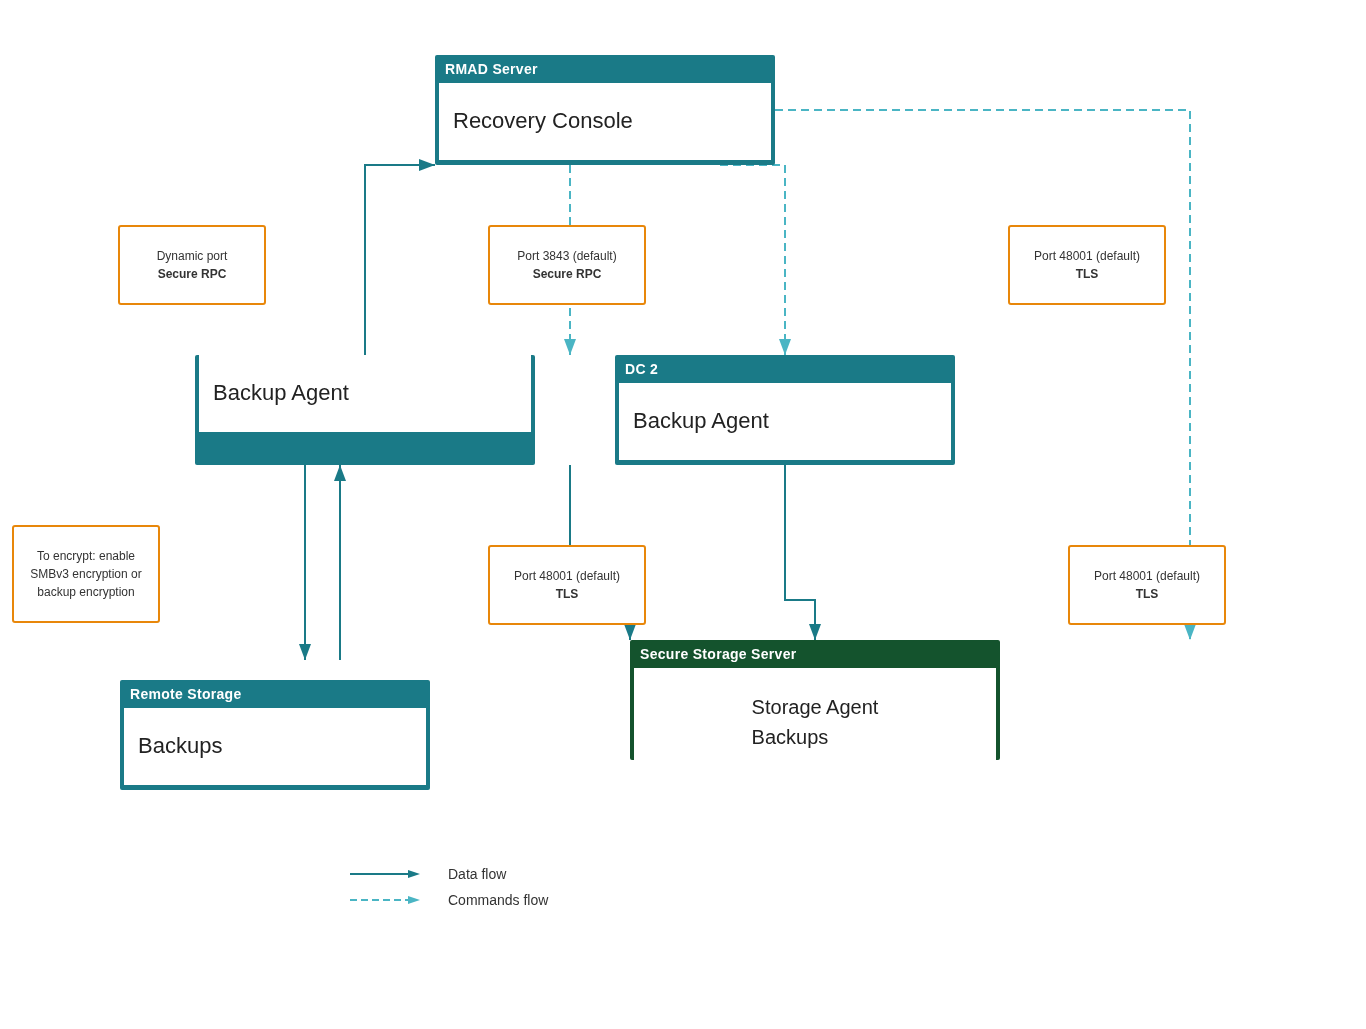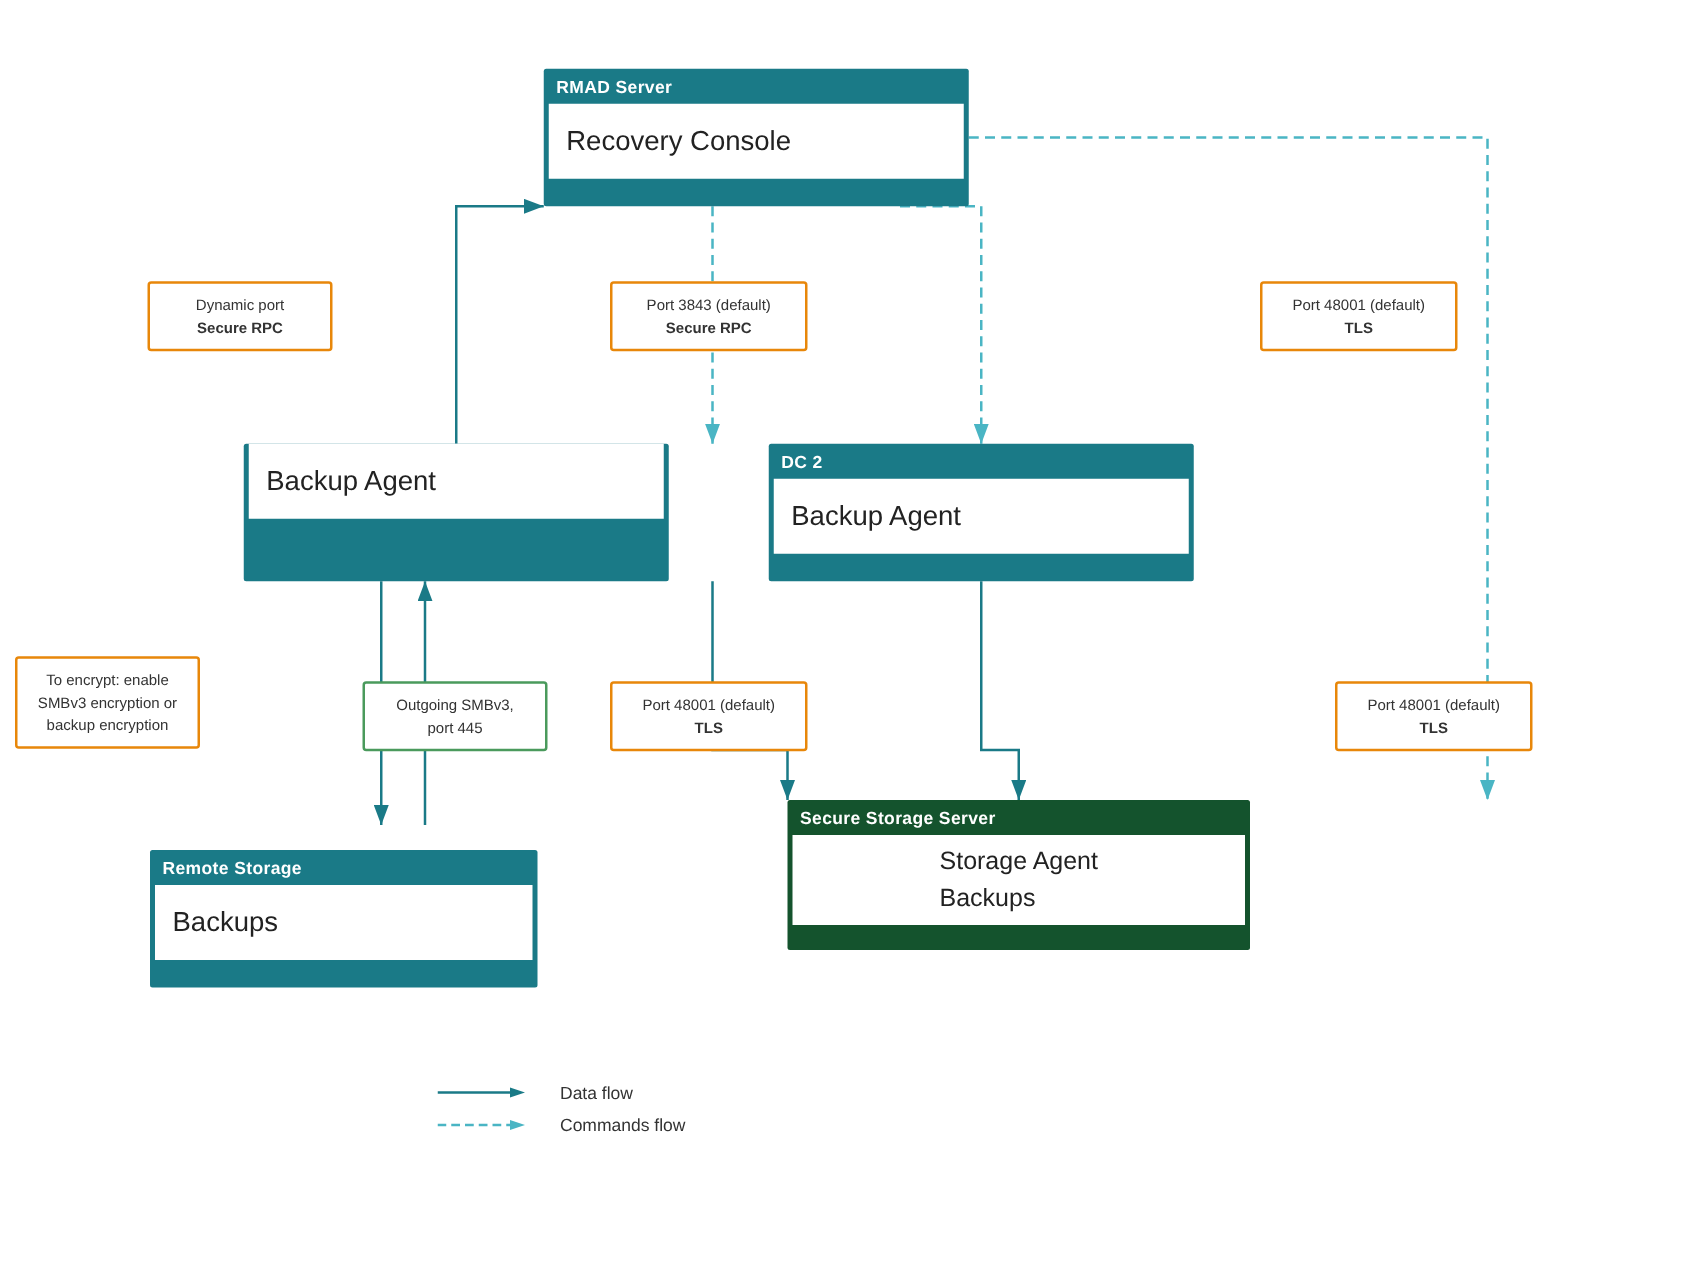--- a/index.html
+++ b/index.html
@@ -37,38 +37,38 @@
     .box-header {
       font-size: 14px;
       font-weight: 600;
       padding: 6px 10px;
       letter-spacing: 0.3px;
     }
 
     .box-body {
       background: #fff;
       margin: 0 4px 4px 4px;
-      padding: 6px 14px;
+      padding: 24px 14px;
       min-height: 60px;
       display: flex;
       align-items: center;
     }
 
     .box-body-text {
       font-size: 22px;
       color: #222;
       font-weight: 300;
       line-height: 1.3;
     }
 
     
     .label-box {
       position: absolute;
       border-radius: 3px;
-      padding: 8px 10px;
+      padding: 20px 10px;
       font-size: 12px;
       line-height: 1.5;
       text-align: center;
     }
 
     .label-orange {
       border: 2px solid #e8870a;
       color: #333;
       background: #fff;
     }
@@ -186,24 +186,20 @@
   <div class="label-box label-orange" style="left:488px; top:225px; width:158px;">
     <div>Port 3843 (default)</div>
     <div class="label-bold">Secure RPC</div>
   </div>
 
   <div class="label-box label-orange" style="left:1008px; top:225px; width:158px;">
     <div>Port 48001 (default)</div>
     <div class="label-bold">TLS</div>
   </div>
 
-  <div class="label-box label-green" style="left:290px; top:545px; width:148px;">
-    <div>Outgoing SMBv3,</div>
-    <div>port 445</div>
-  </div>
 
   <div class="label-box label-orange" style="left:488px; top:545px; width:158px;">
     <div>Port 48001 (default)</div>
     <div class="label-bold">TLS</div>
   </div>
 
   <div class="label-box label-orange" style="left:1068px; top:545px; width:158px;">
     <div>Port 48001 (default)</div>
     <div class="label-bold">TLS</div>
   </div>

